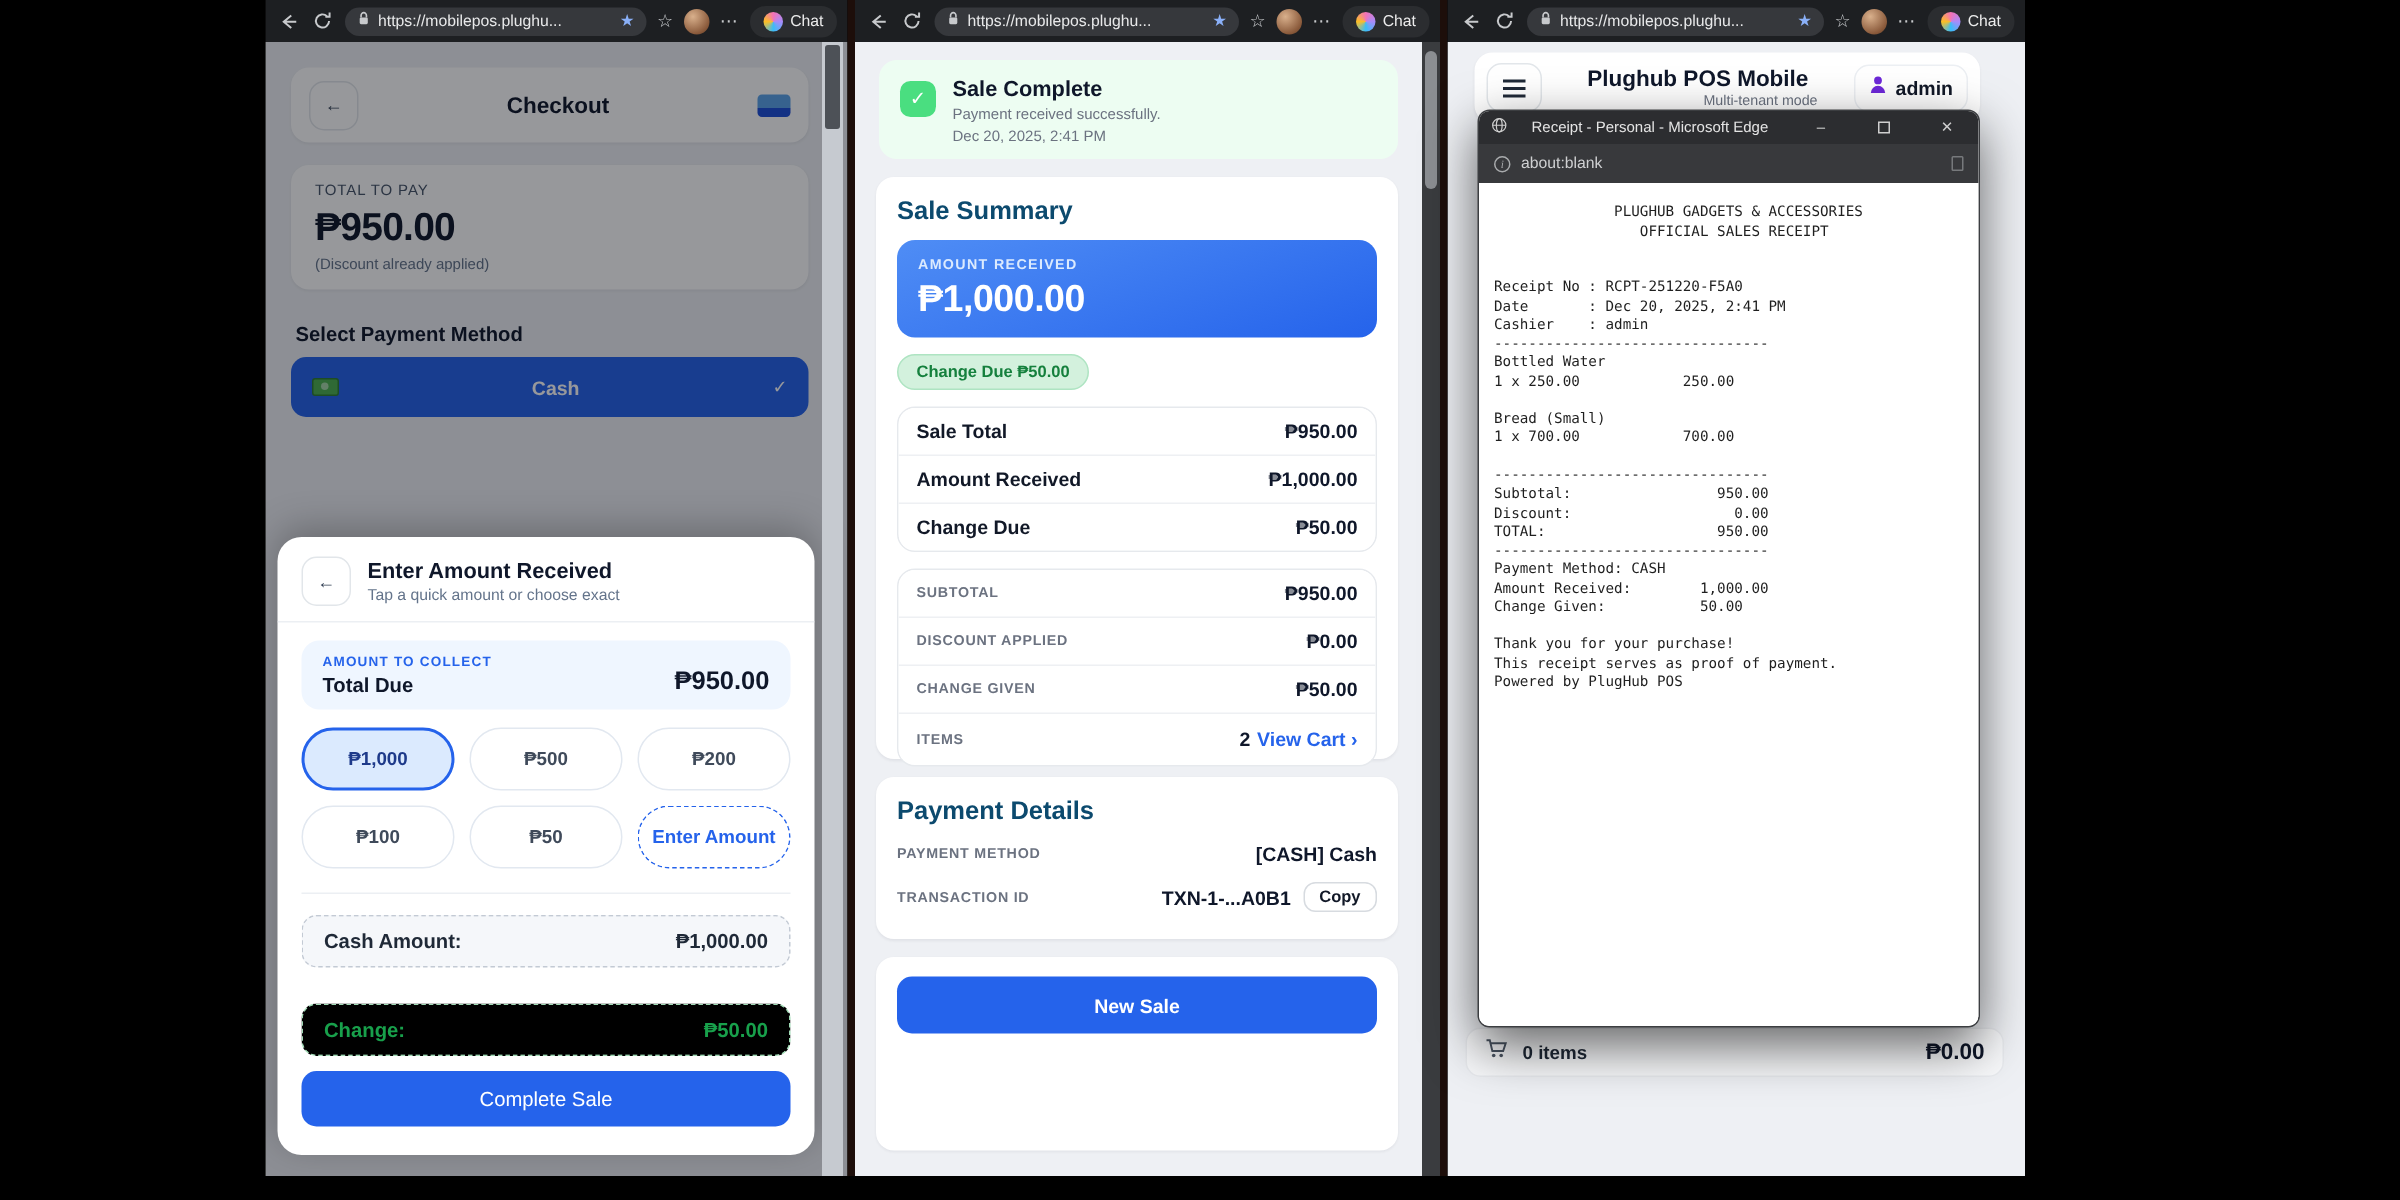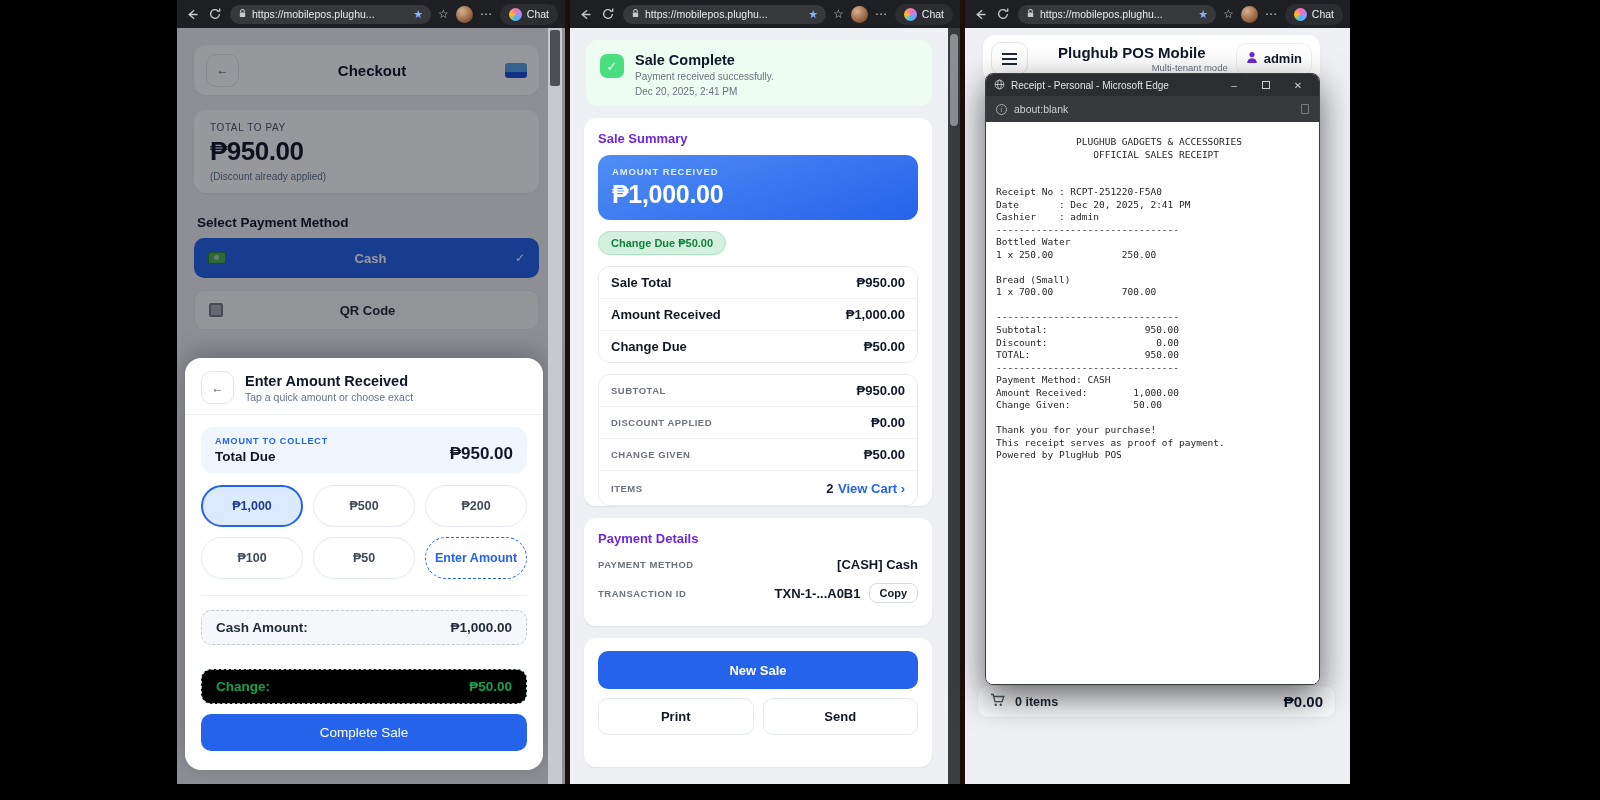--- a/index.html
+++ b/index.html
@@ -73,55 +73,55 @@
 #sb1{right:3px;width:14px;background:#c6cad0}
 #sb1 .thumb{position:absolute;top:2px;left:2px;right:2px;height:56px;background:#4d5157;border-radius:2px}
 #sb2{right:0;width:12px;background:#3a3c3f}
 #sb2 .thumb{position:absolute;top:6px;left:2px;right:2px;height:92px;background:#8b8e92;border-radius:6px}
 
 #banner{left:16px;right:28px;top:12px;height:66px;background:#edfdf2;border-radius:12px;display:flex;padding:12px 14px;gap:11px;box-shadow:none}
 .okico{width:24px;height:24px;border-radius:7px;background:#4ade80;color:#fff;font-size:13px;font-weight:bold;display:flex;align-items:center;justify-content:center;flex:0 0 auto;margin-top:2px}
 .ban-title{font-size:14.5px;font-weight:bold;color:#0f172a}
 .ban-sub{font-size:10px;color:#6b7280;margin-top:2px;line-height:1.3}
 #maincard{left:14px;right:28px;top:90px;height:388px;padding:13px 14px}
-.sec-title{font-size:13px;font-weight:bold;color:#6d28d9}
+.sec-title{font-size:17px;font-weight:bold;color:#0c4a6e}
 .recvbox{margin-top:9px;border-radius:12px;background:linear-gradient(160deg,#4f8df5,#2563eb);padding:11px 14px}
 .recv-lab{font-size:9.5px;font-weight:bold;color:#dbeafe;letter-spacing:.9px}
 .recv-val{font-size:25px;font-weight:bold;color:#fff;margin-top:3px;letter-spacing:-.3px}
 .chip{display:inline-block;margin-top:11px;padding:5px 12px;background:#d3f1dd;border:1px solid #aee4c2;border-radius:999px;font-size:11px;font-weight:bold;color:#15803d}
 .rgroup{margin-top:11px;border:1px solid #e6e9ed;border-radius:12px;overflow:hidden}
 .rrow{display:flex;justify-content:space-between;align-items:center;padding:8px 12px;border-bottom:1px solid #eef0f3;background:#fff}
 .rrow:last-child{border-bottom:none}
 .rlab{font-size:13px;font-weight:bold;color:#111827}
 .rval{font-size:13px;font-weight:bold;color:#0f172a}
 .rlab2{font-size:9.5px;font-weight:bold;color:#6b7280;letter-spacing:.5px}
 .linkblue{color:#2563eb;font-size:13px;font-weight:bold}
 #paycard{left:14px;right:28px;top:490px;height:108px;padding:13px 14px}
 .prow{display:flex;justify-content:space-between;align-items:center;margin-top:11px}
 .copybtn{margin-left:8px;padding:3px 10px;border:1px solid #d7dbe0;border-radius:8px;background:#fff;font-size:11px;font-weight:bold;color:#111827}
 #btncard{left:14px;right:28px;top:610px;height:129px;padding:13px 14px}
 .btnrow{display:flex;gap:9px;margin-top:9px}
 .ghostbtn{flex:1;height:37px;border:1px solid #e5e8ec;border-radius:10px;background:#fff;display:flex;align-items:center;justify-content:center;font-size:13px;font-weight:bold;color:#111827}
 #newsale{height:38px;border-radius:10px;background:#2563eb;color:#fff;display:flex;align-items:center;justify-content:center;font-size:13px;font-weight:bold}
 
-#poshead{left:18px;right:30px;top:7px;height:47px;display:flex;align-items:center;padding:0 8px;gap:8px}
+#poshead{left:18px;right:30px;top:7px;height:47px;display:flex;align-items:center;padding:0 8px;gap:24px}
 .burger{width:37px;height:33px;border:1px solid #e2e6ea;border-radius:10px;background:#fff;display:flex;flex-direction:column;align-items:center;justify-content:center;gap:3px}
 .burger i{display:block;width:15px;height:2px;background:#1f2937}
 .pos-titles{flex:1;text-align:center}
 .pos-title{font-size:15px;font-weight:bold;color:#0f172a}
 .pos-sub{font-size:9.5px;color:#6b7280;margin-top:1px;text-align:right;padding-left:34px}
 .userchip{display:flex;align-items:center;gap:6px;padding:6px 9px;border:1px solid #eceff3;border-radius:10px;background:#fff}
 .usertxt{font-size:13px;font-weight:bold;color:#111827}
 #cartbar{left:12px;right:14px;top:657px;height:33px;background:#f7f8fa;border:1px solid #e8eaee;border-radius:10px;display:flex;align-items:center;gap:9px;padding:0 12px;box-shadow:none}
 .cartitems{font-size:12.5px;font-weight:bold;color:#1f2937;flex:1}
 .carttotal{font-size:15px;font-weight:bold;color:#0f172a}
 #viewcart{position:absolute;left:18px;right:18px;top:700px;height:34px;border-radius:10px;background:#2563eb;color:#fff;display:flex;align-items:center;justify-content:center;font-size:13px;font-weight:bold}
 
 .popup{position:absolute;left:985px;top:73px;width:335px;height:612px;z-index:50;border-radius:8px;overflow:hidden;border:1px solid #3c3e41;box-shadow:0 12px 34px rgba(0,0,0,.6);background:#fff}
-.ptitle{height:22px;background:#2c2d30;display:flex;align-items:center;gap:6px;padding:0 8px}
+.ptitle{height:22px;background:#2c2d30;display:flex;align-items:center;gap:16px;padding:0 8px}
 .ptitle-txt{flex:1;font-size:10px;color:#e4e4e4;white-space:nowrap;overflow:hidden}
 .wctl{width:26px;height:18px;display:flex;align-items:center;justify-content:center;color:#cfcfcf;font-size:10px}
 .maxbox{width:8px;height:8px;border:1px solid #cfcfcf;display:block}
 .paddr{height:26px;background:#38393c;display:flex;align-items:center;gap:7px;padding:0 10px}
 .infoico{width:11px;height:11px;border:1px solid #a9abad;border-radius:50%;color:#a9abad;font-size:7.5px;display:flex;align-items:center;justify-content:center;font-style:italic;font-family:"Liberation Serif",serif}
 .paddr-txt{flex:1;font-size:10.5px;color:#cfd0d2}
 .pageico{width:8px;height:10px;border:1px solid #87898c;border-radius:1px;opacity:.8}
 .pbody{position:absolute;left:0;right:0;top:48px;bottom:0;background:#fff}
 .receipt{white-space:pre;font-family:"DejaVu Sans Mono","Liberation Mono",monospace;font-size:9.5px;line-height:1.32;color:#1f1f1f;padding:14px 10px}
 </style>
@@ -171,25 +171,20 @@
         <div class="lbl-xs">TOTAL TO PAY</div>
         <div id="k-amount">₱950.00</div>
         <div id="k-note">(Discount already applied)</div>
       </div>
       <div id="k-selectlbl">Select Payment Method</div>
       <div class="paybtn" id="k-cash">
         <span class="cashico"></span>
         <span class="paylab">Cash</span>
         <span class="payck">✓</span>
       </div>
-      <div class="paybtn" id="k-qr">
-        <span class="qrico"></span>
-        <span class="paylab">QR Code</span>
-        <span style="width:12px"></span>
-      </div>
       <div class="dim"></div>
 
       <div class="sheet">
         <div class="sheet-head">
           <span class="sqbtn">
               <span>←</span>
             </span>
           <div>
             <div class="sh-title">Enter Amount Received</div>
             <div class="sh-sub">Tap a quick amount or choose exact</div>
@@ -321,24 +316,20 @@
           <span class="rlab2">TRANSACTION ID</span>
           <span style="display:flex;align-items:center">
             <span class="rval">TXN-1-...A0B1</span>
             <span class="copybtn">Copy</span>
           </span>
         </div>
       </div>
 
       <div class="pcard" id="btncard">
         <div id="newsale">New Sale</div>
-        <div class="btnrow">
-          <div class="ghostbtn">Print</div>
-          <div class="ghostbtn">Send</div>
-        </div>
       </div>
       <div class="sb" id="sb2">
           <div class="thumb"></div>
         </div>
     </div>
   </section>
 
   <div class="gap" style="left:960px"></div>
 
   <section class="window" id="w3">

